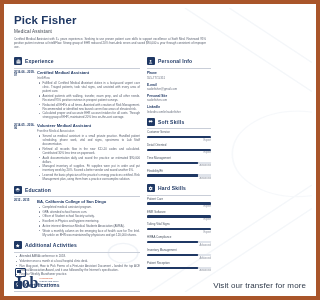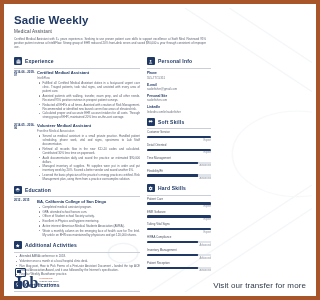--- a/index.html
+++ b/index.html
@@ -139,21 +139,21 @@
         <path d="M150 0 L206 56" stroke="#e9eef4" stroke-width="1.2" fill="none"></path>
         <path d="M96 292 L206 182" stroke="#e9eef4" stroke-width="1.2" fill="none"></path>
         <path d="M120 292 L206 206" stroke="#e9eef4" stroke-width="1.2" fill="none"></path>
         <circle cx="196" cy="150" r="44" stroke="#eef2f7" stroke-width="1.2" fill="none"></circle>
         <circle cx="78" cy="252" r="10" stroke="#e3e9f1" stroke-width="1.2" fill="none"></circle>
       </svg>
     </div>
 
     <div class="content">
 
-      <div class="name">Sadie Weekly</div>
+      <div class="name">Pick Fisher</div>
       <div class="jobtitle">Medical Assistant</div>
       <div class="summary">Certified Medical Assistant with 3+ years experience. Seeking to use proven patient care skills to support excellence at Swift Med. Reviewed 95% positive patient reviews at IntelliFlow. Strong grasp of EHR reduced 20% front-desk errors and saved $90,000 a year through consistent of improper use.</div>
 
       <div class="cols">
 
         <div class="left">
 
           <div class="sec">
             <span class="ico">
               <svg width="5" height="5" viewBox="0 0 10 10">

